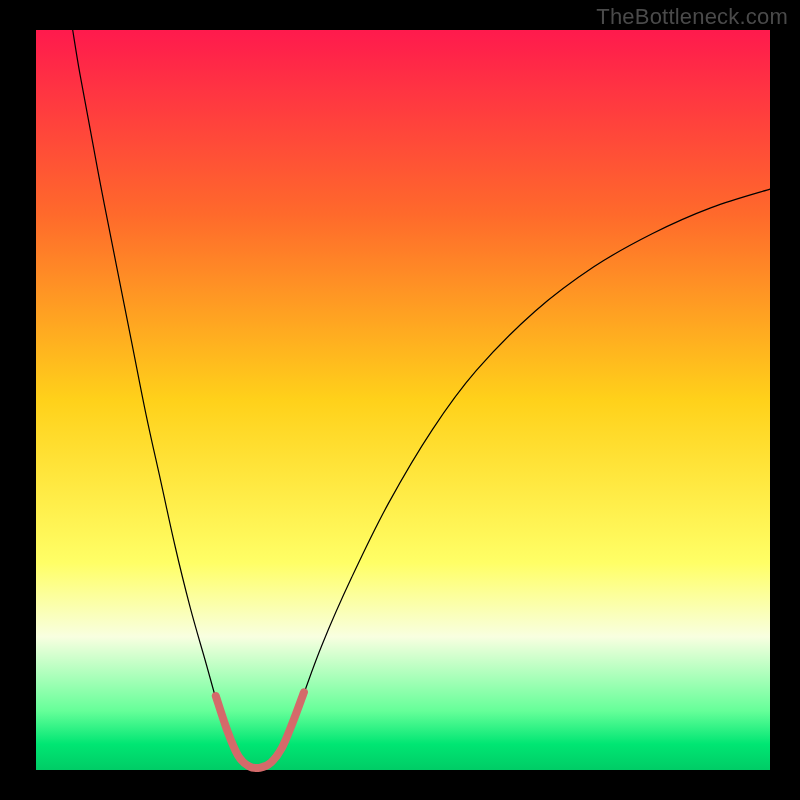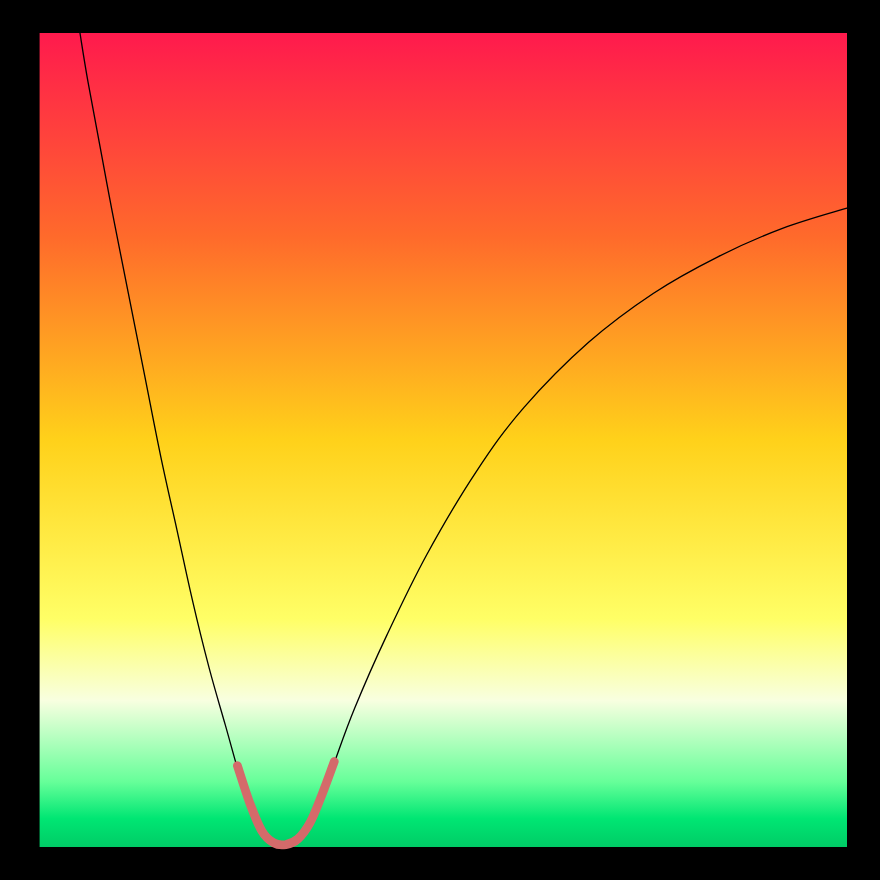--- a/index.html
+++ b/index.html
@@ -32,20 +32,21 @@
   svg {
     position: absolute;
     top: 0;
     left: 0;
   }
 </style>
 </head>
 <body>
 
 <div class="frame">
+  <div class="watermark">TheBottleneck.com</div>
   <svg id="chart-svg" width="800" height="800" viewBox="0 0 800 800">
     <defs>
       <linearGradient id="bg-grad" x1="0" y1="0" x2="0" y2="1">
           <stop offset="0.0%" stop-color="#ff1a4d"></stop>
           <stop offset="25.0%" stop-color="#ff6a2b"></stop>
           <stop offset="50.0%" stop-color="#ffd11a"></stop>
           <stop offset="72.0%" stop-color="#ffff66"></stop>
           <stop offset="82.0%" stop-color="#f8ffe0"></stop>
           <stop offset="92.0%" stop-color="#66ff99"></stop>
           <stop offset="96.5%" stop-color="#00e673"></stop>

